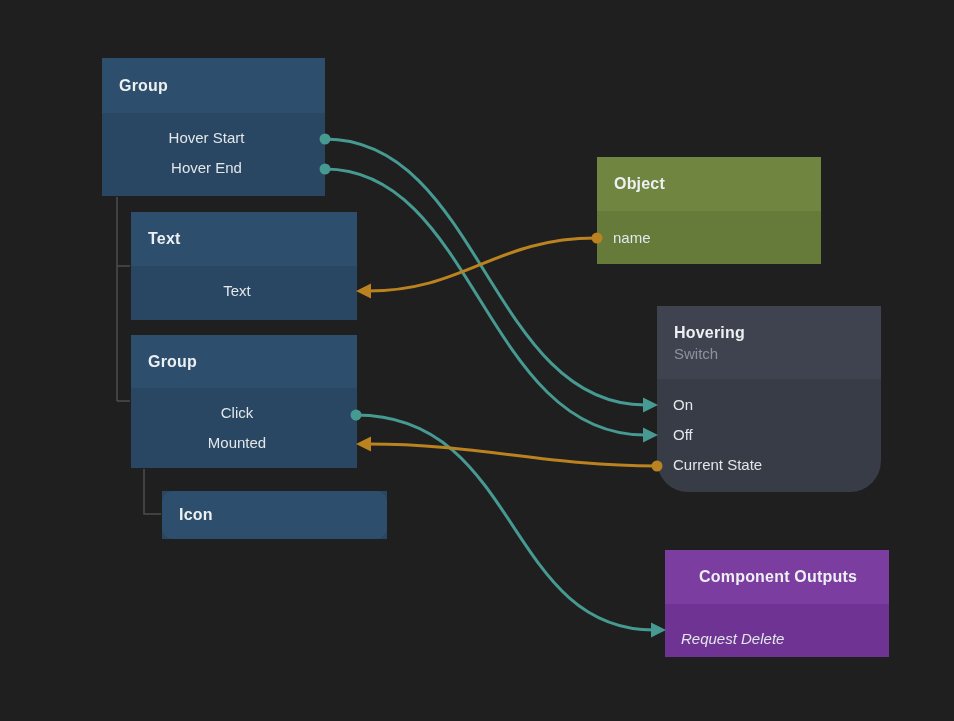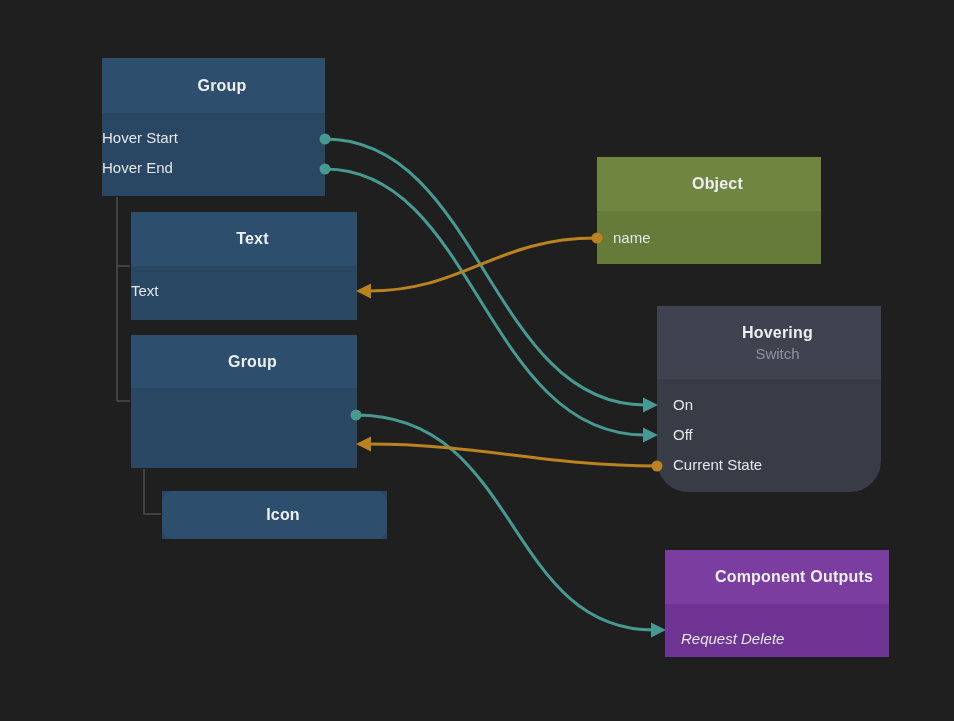--- a/index.html
+++ b/index.html
@@ -47,21 +47,20 @@
   .tree { fill: none; stroke: var(--tree-line); stroke-width: 1.5; }
   .node {
     position: absolute;
     z-index: 2;
   }
   .node-header {
     display: flex;
     flex-direction: column;
     justify-content: center;
     padding-left: 17px;
-    text-align: center;
   }
   .node-title {
     font-size: 16px;
     font-weight: 600;
     color: var(--title-text);
     letter-spacing: 0.2px;
   }
   .node-subtitle {
     font-size: 15px;
     font-weight: 400;
@@ -69,21 +68,21 @@
     margin-top: 3px;
   }
   .node-body { padding-top: 10px; }
   .port {
     height: 30px;
     line-height: 30px;
     font-size: 15px;
     color: var(--port-text);
     white-space: nowrap;
   }
-  .port-right { text-align: left; padding-right: 14px; }
+  .port-right { text-align: center; padding-right: 14px; }
   .port-left  { text-align: left;  padding-left: 16px; }
 
   
   .node-blue { background: var(--node-blue-body); }
   .node-blue .node-header { background: var(--node-blue-header); }
   
   .node-olive { background: var(--node-olive-body); }
   .node-olive .node-header { background: var(--node-olive-header); }
   
   .node-slate { background: var(--node-slate-body); border-radius: 31px; }
@@ -156,20 +155,24 @@
     </div>
     <div class="node-body">
       <div class="port port-right">Text</div>
     </div>
   </div>
 
   <div class="node node-blue n-group2">
     <div class="node-header">
       <span class="node-title">Group</span>
     </div>
+    <div class="node-body">
+      <div class="port port-right">Click</div>
+      <div class="port port-right">Mounted</div>
+    </div>
   </div>
 
   <div class="node node-blue n-icon">
     <div class="node-header">
       <span class="node-title">Icon</span>
     </div>
   </div>
 
   <div class="node node-olive n-object">
     <div class="node-header">

